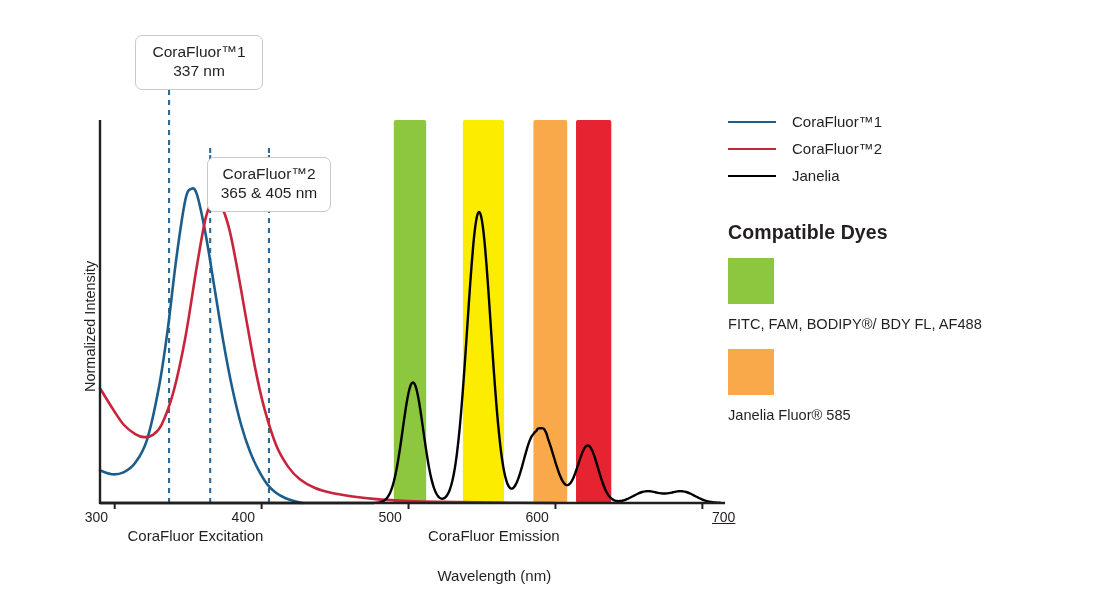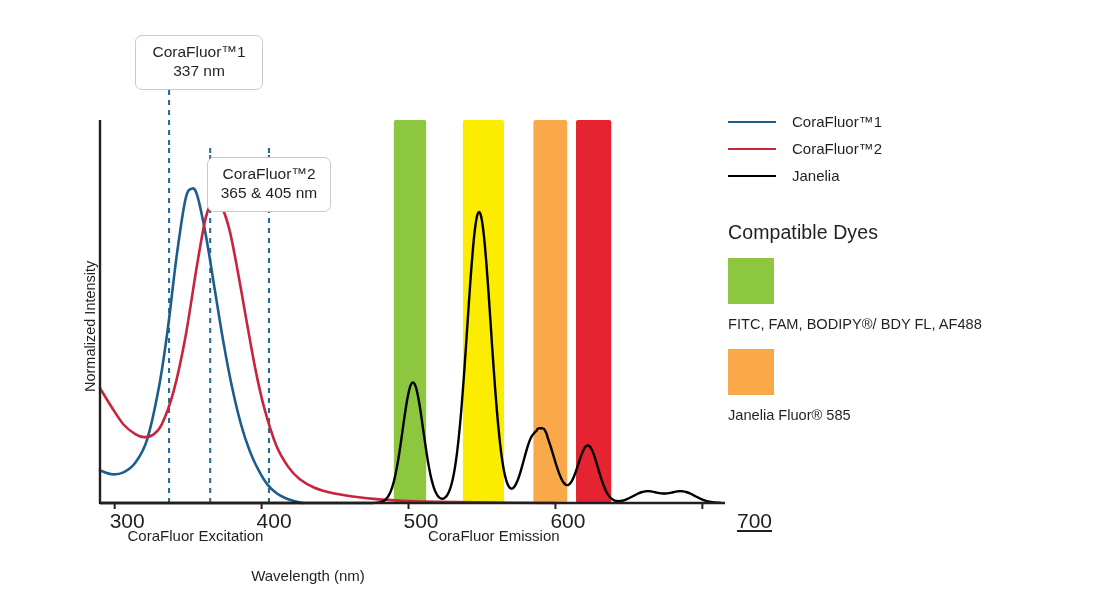--- a/index.html
+++ b/index.html
@@ -9,32 +9,32 @@
   .chart-svg{position:absolute;left:0;top:0;}
 
   
   .callout{position:absolute;border:1px solid #c9c9c9;border-radius:7px;background:#fff;
            text-align:center;color:#231f20;line-height:1.22;padding:7px 12px 8px;box-sizing:border-box;}
   .callout .ln{display:block;white-space:nowrap;font-size:15.5px;}
   #callout1{left:135px;top:35px;width:128px;}
   #callout2{left:207px;top:157px;width:124px;}
 
   
-  .tick{position:absolute;font-size:21px;color:#231f20;text-align:right;width:60px;}
+  .tick{position:absolute;font-size:14px;color:#231f20;text-align:left;width:60px;}
   .axis-sub{position:absolute;font-size:15px;color:#231f20;text-align:center;}
-  .axis-title{position:absolute;font-size:15px;color:#231f20;text-align:left;width:300px;}
+  .axis-title{position:absolute;font-size:15px;color:#231f20;text-align:right;width:300px;}
   .ylab{position:absolute;font-size:14.5px;color:#231f20;transform:rotate(-90deg);
         transform-origin:left top;white-space:nowrap;}
 
   
   #panel{position:absolute;left:728px;top:108px;width:372px;}
   .legrow{display:flex;align-items:center;height:27px;}
   .legline{width:48px;height:0;border-top:2.6px solid #000;margin-right:16px;flex:none;}
   .legtxt{font-size:15px;color:#231f20;white-space:nowrap;}
-  .dyes-title{font-size:19.5px;color:#231f20;margin:32px 0 14px 0;font-weight:400;letter-spacing:.1px;}
+  .dyes-title{font-size:19.5px;color:#231f20;margin:32px 0 14px 0;font-weight:700;letter-spacing:.1px;}
   .dyerow{display:flex;align-items:flex-start;margin-bottom:15px;flex-direction:column;}
   .sw{width:46px;height:46px;flex:none;margin-right:22px;}
   .dyetxt{font-size:14.6px;color:#231f20;line-height:1.3;padding-top:11px;}
   .dyetxt.two{padding-top:3px;}
 </style>
 </head>
 <body>
 
 <div id="stage">
 

